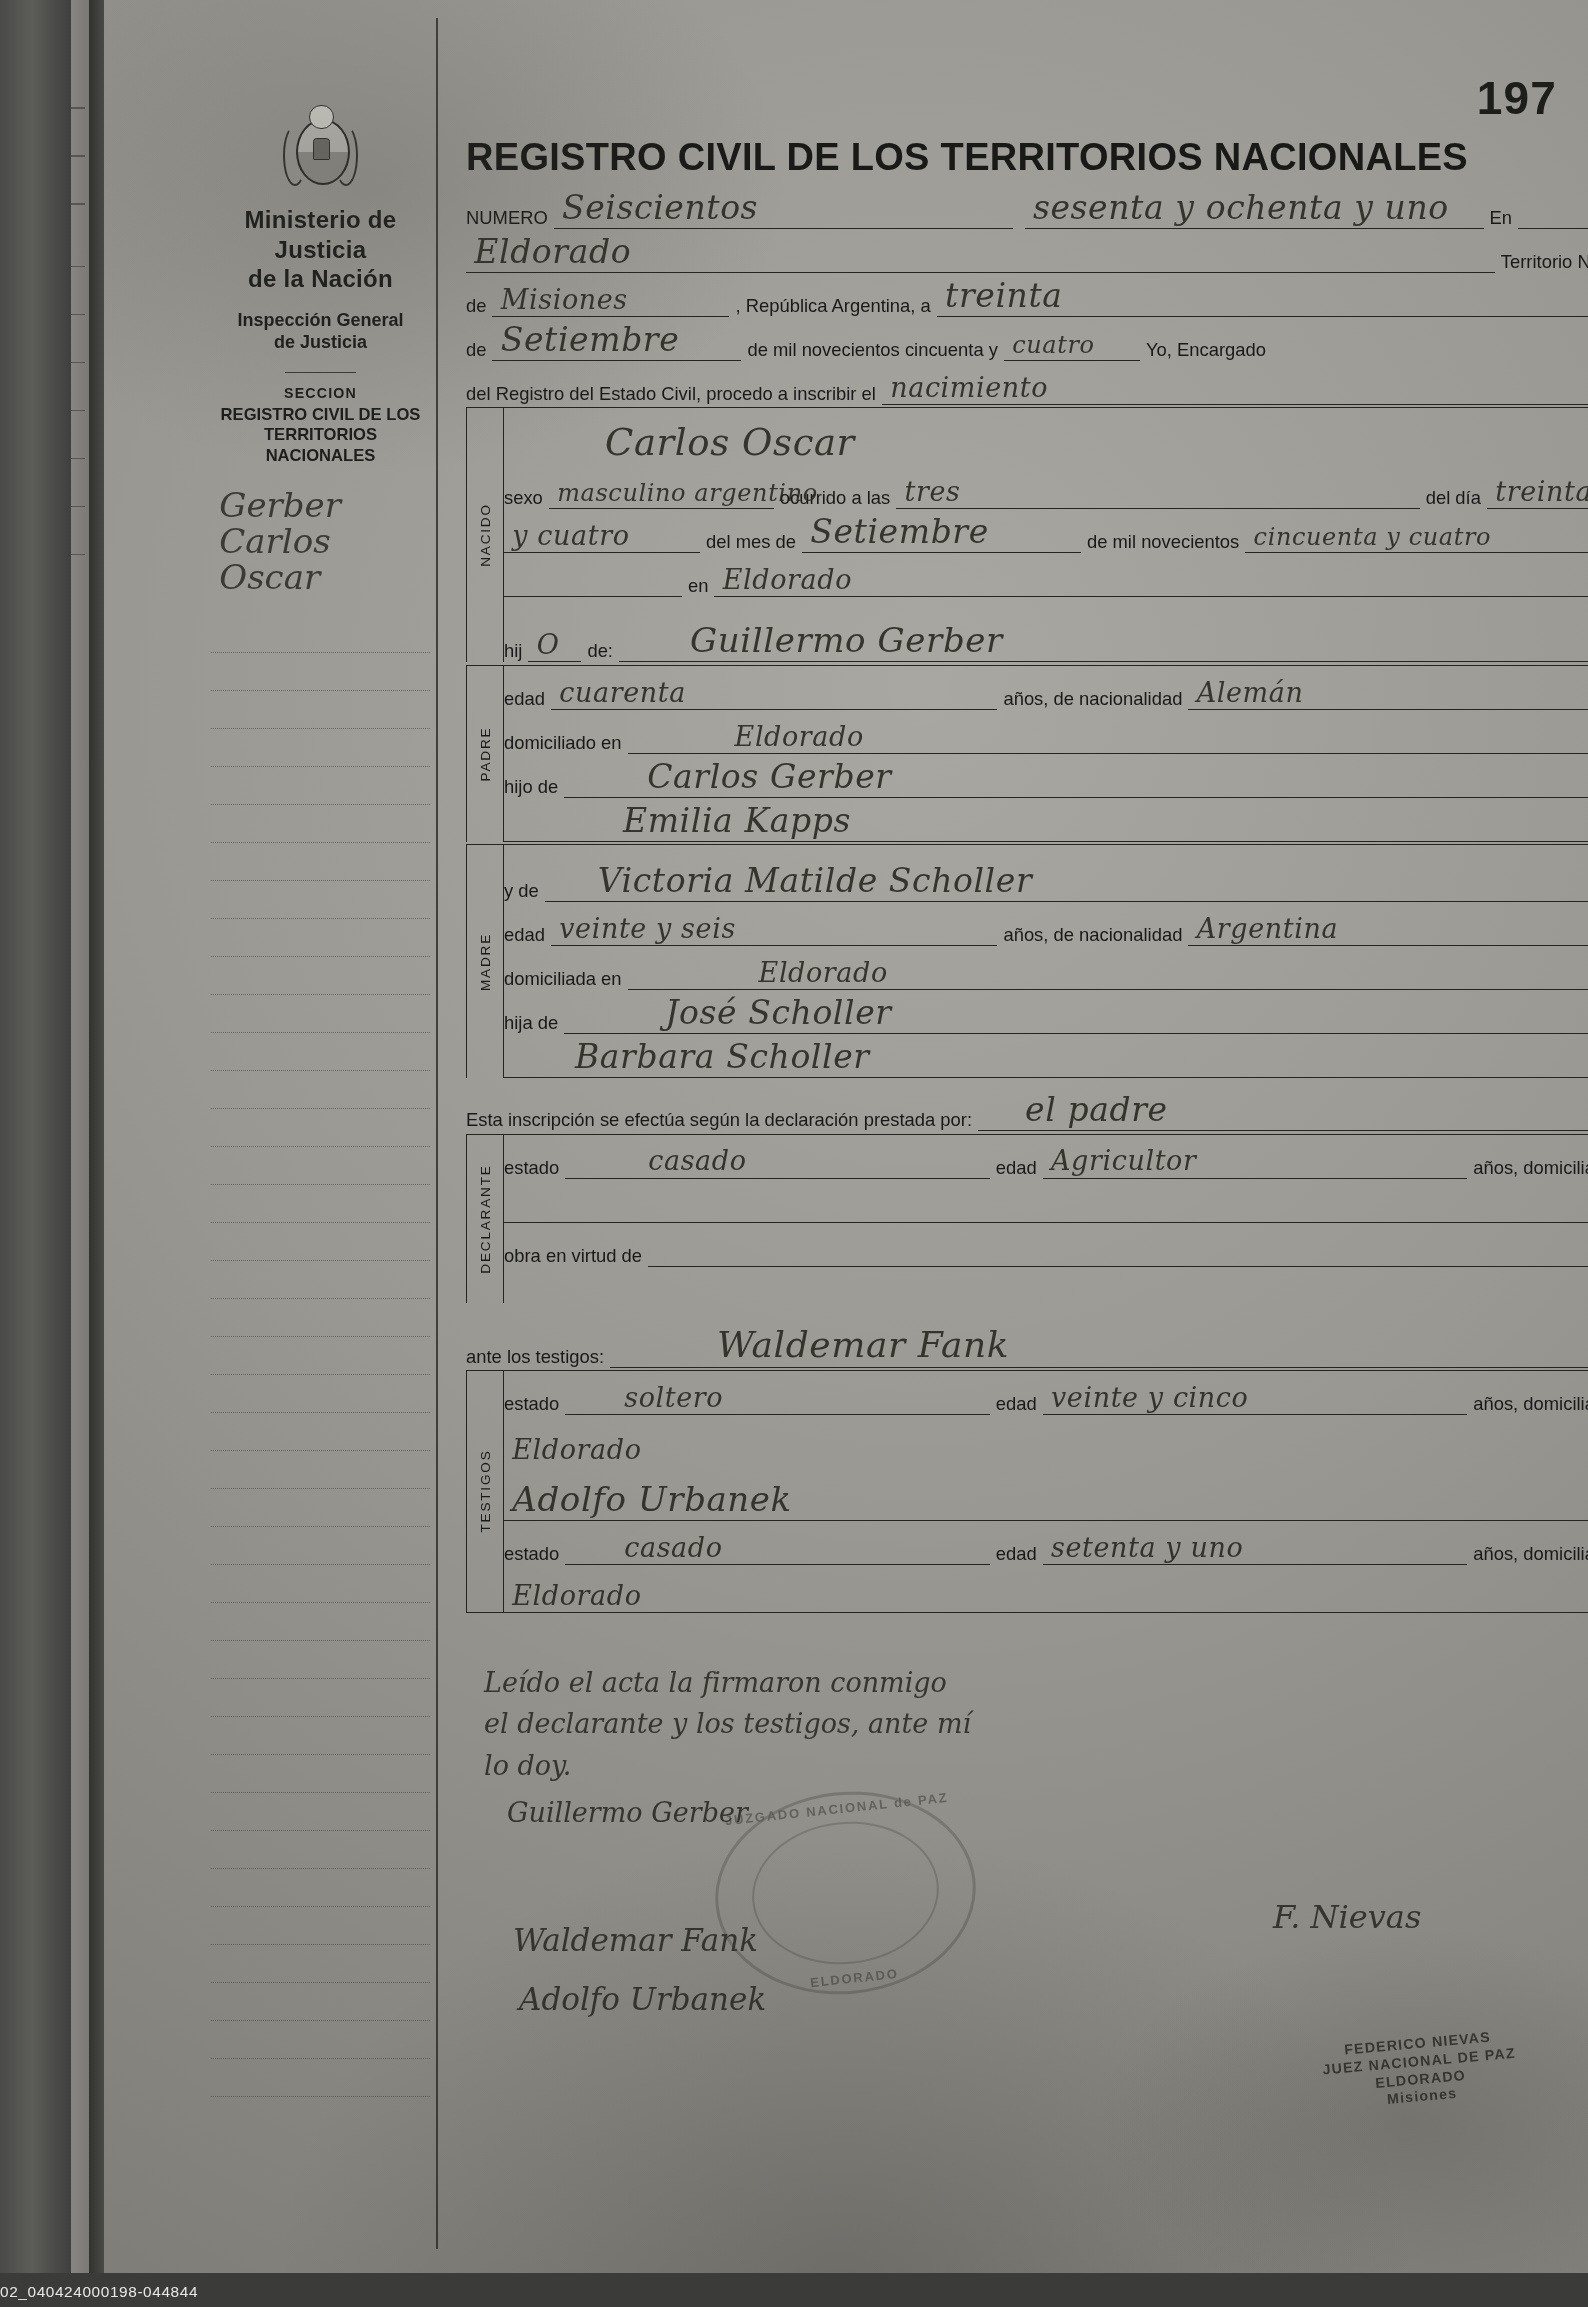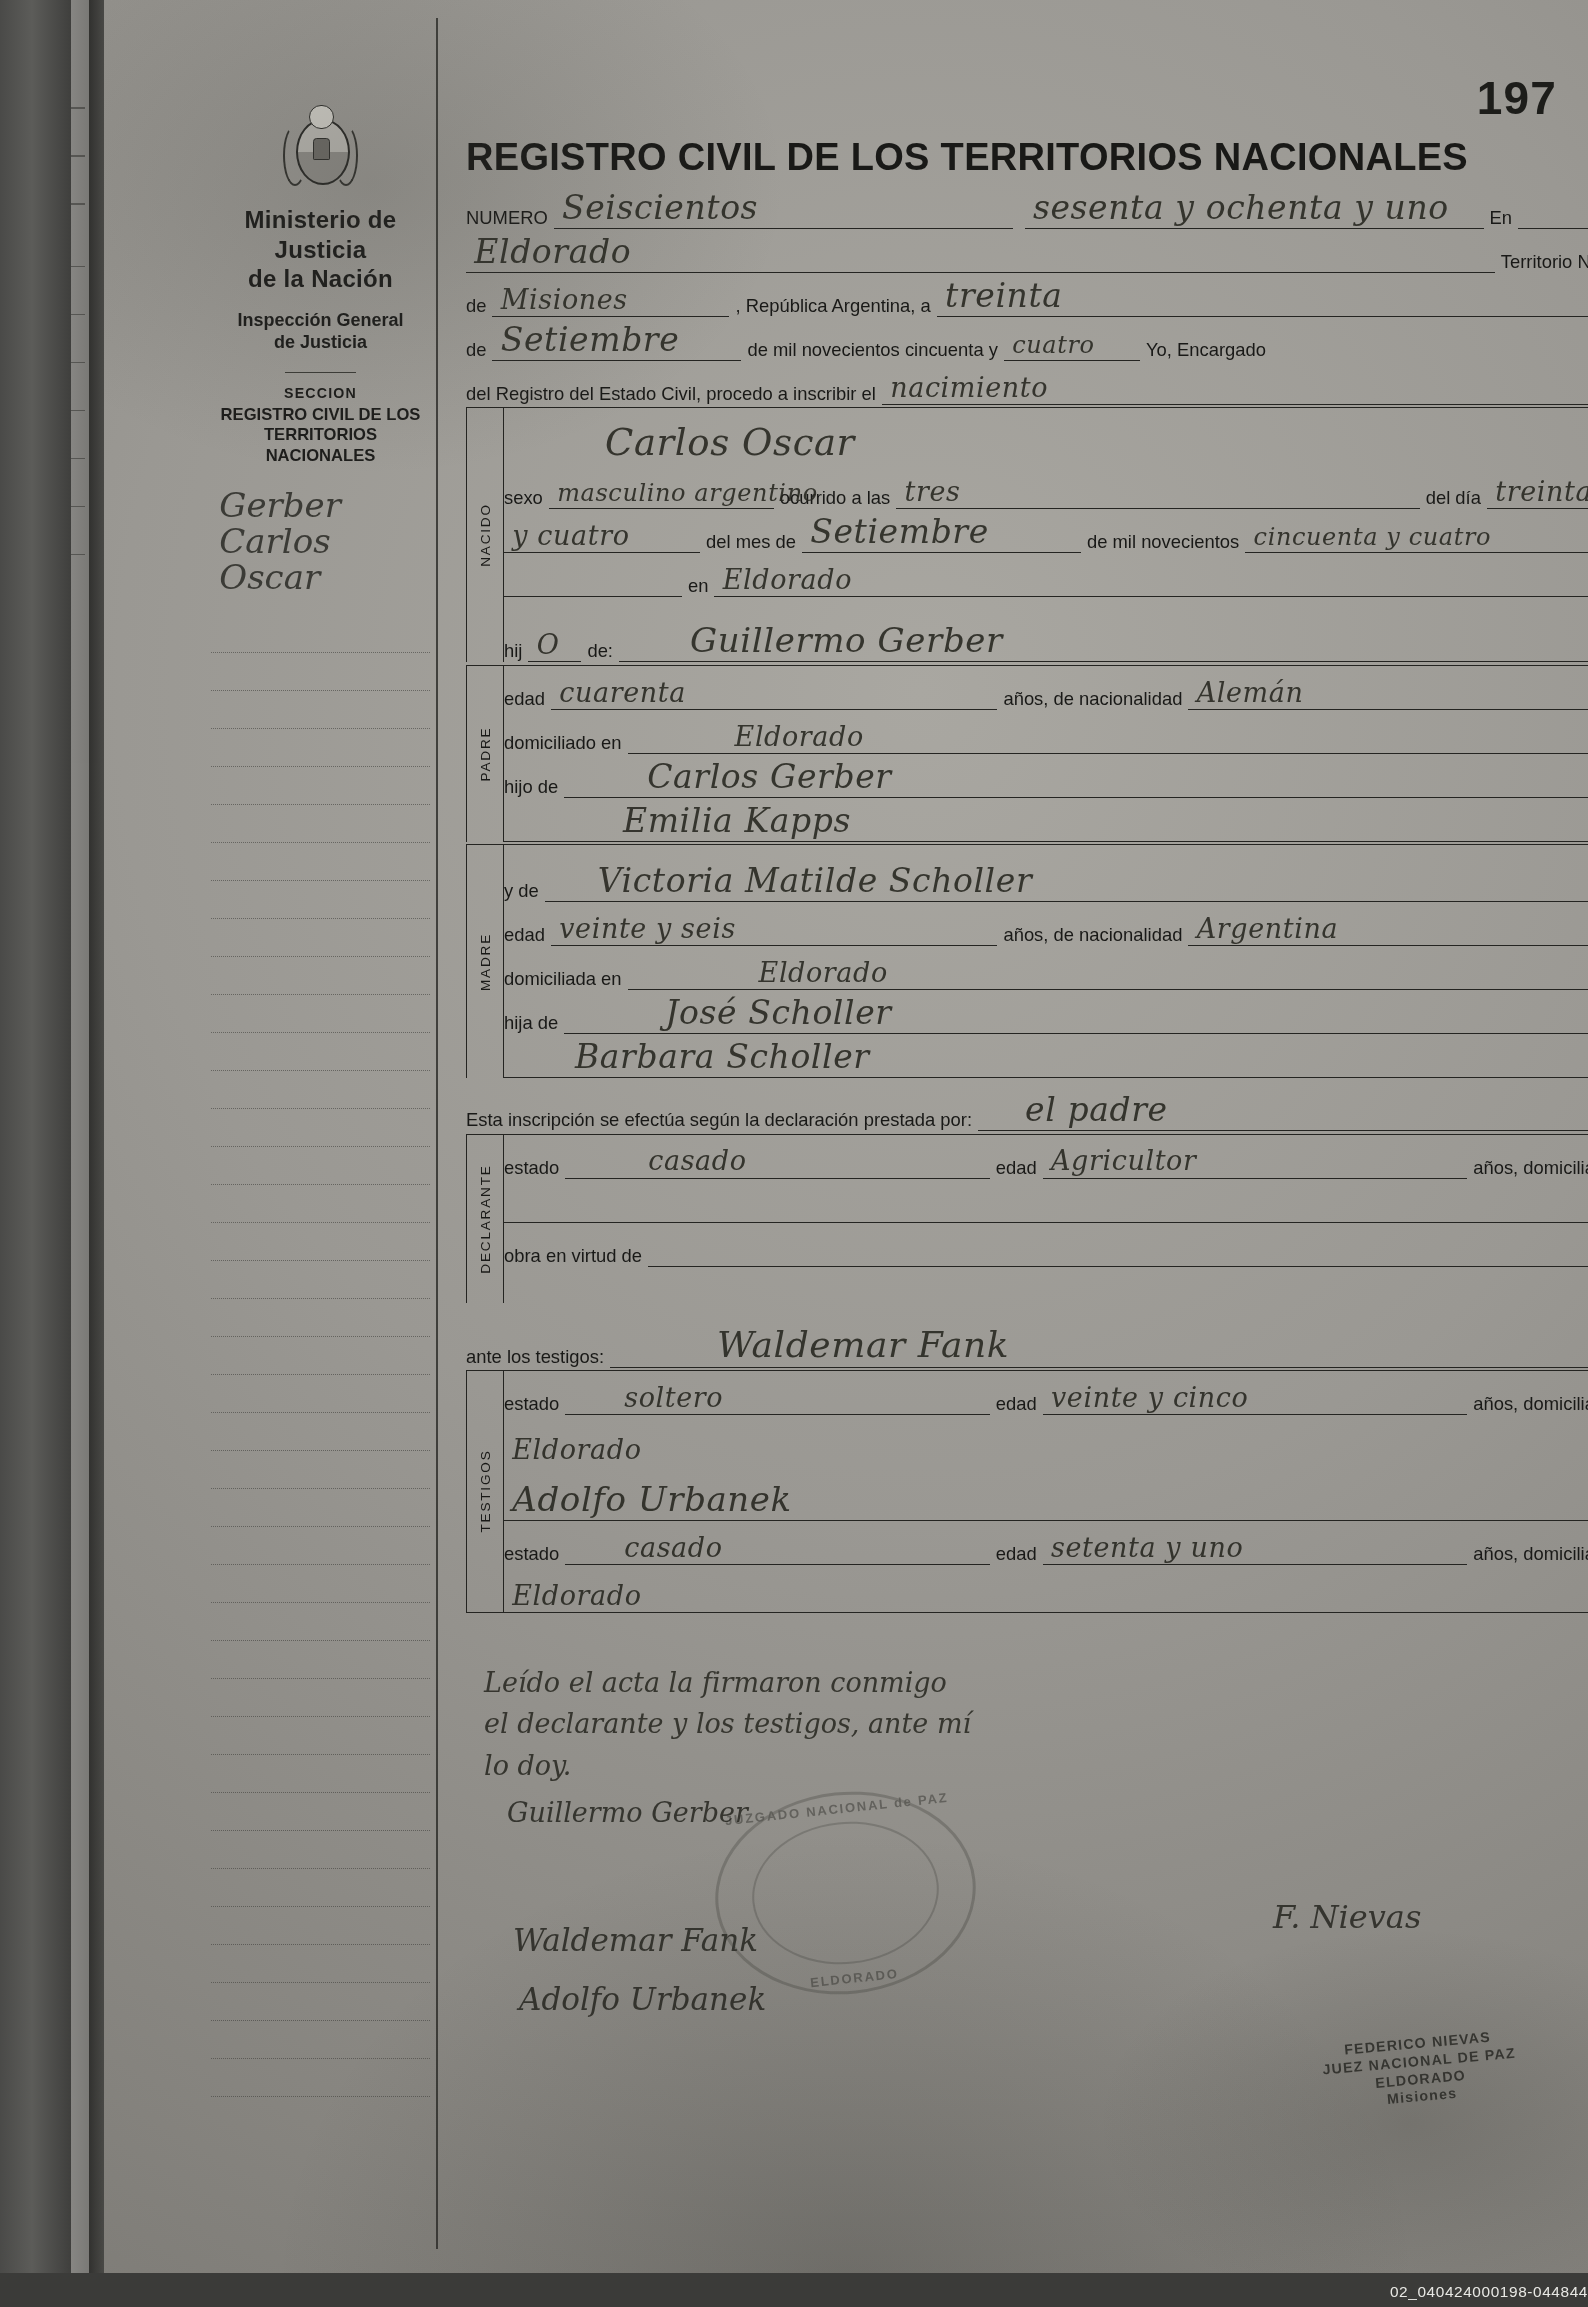--- a/index.html
+++ b/index.html
@@ -336,21 +336,21 @@
     transform: rotate(-5deg);
     opacity: .8;
     line-height: 1.25;
   }
 
   
   .footer-id {
     position: absolute;
     left: 0; bottom: 6px;
     width: 1588px;
-    text-align: right;
+    text-align: left;
     color: #e8e8e4;
     font-size: 15.4px;
     letter-spacing: 0.6px;
     font-family: "Liberation Sans", sans-serif;
   }
   .footer-band {
     position: absolute;
     left: 0; bottom: 0;
     width: 1588px; height: 34px;
     background: #3b3b39;

